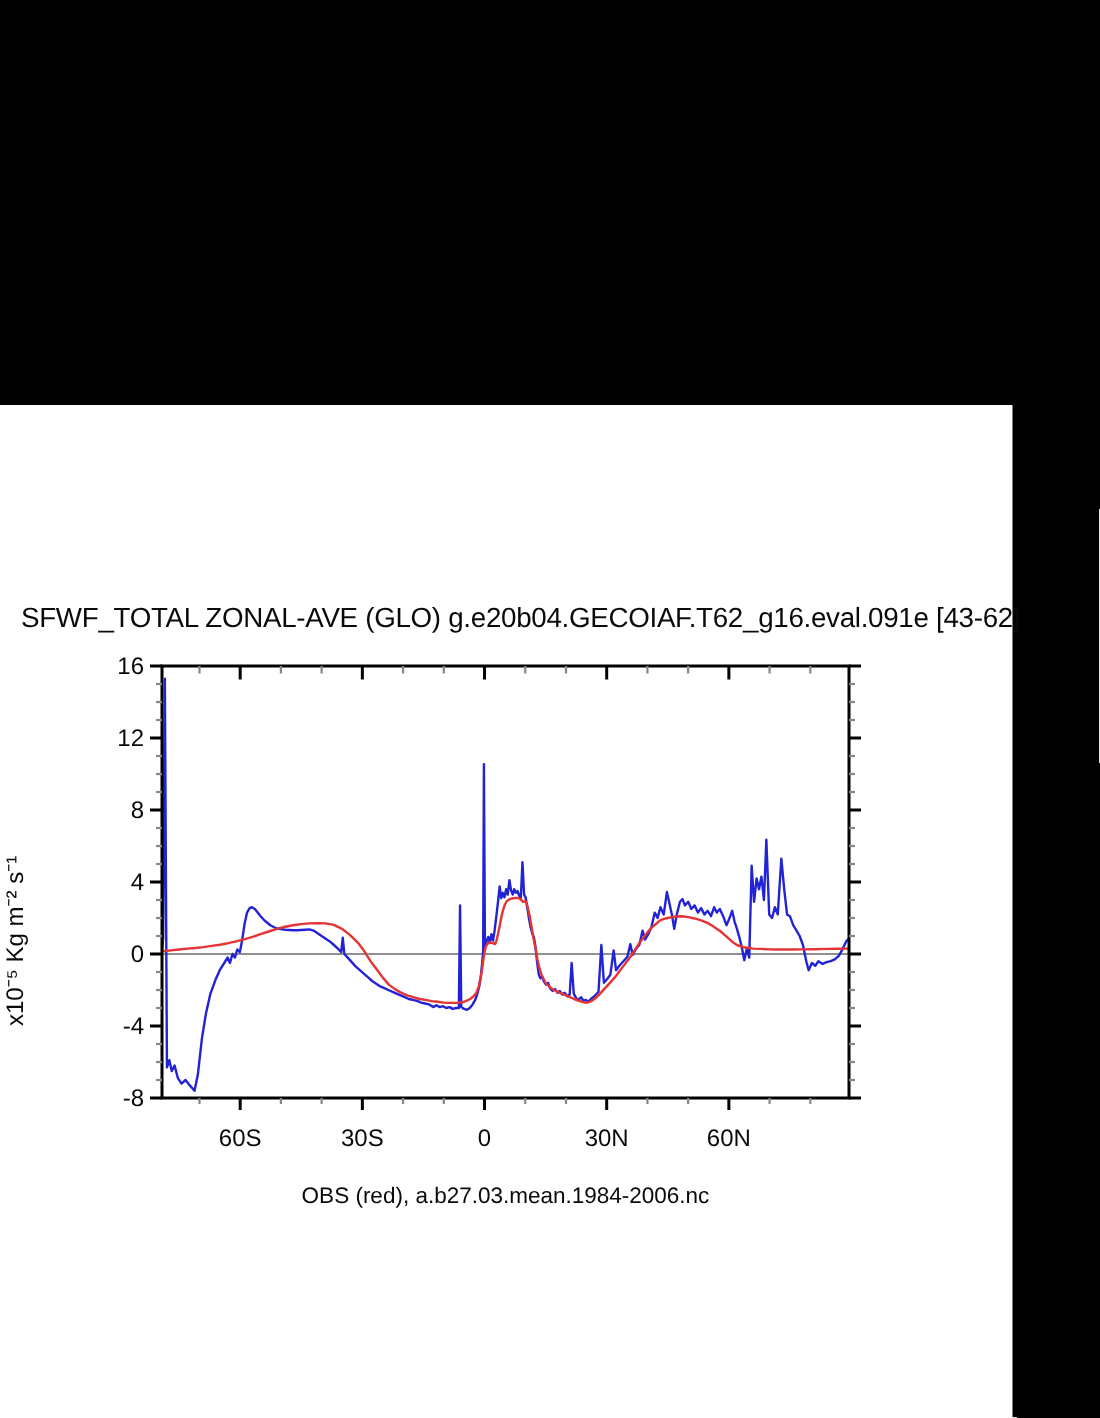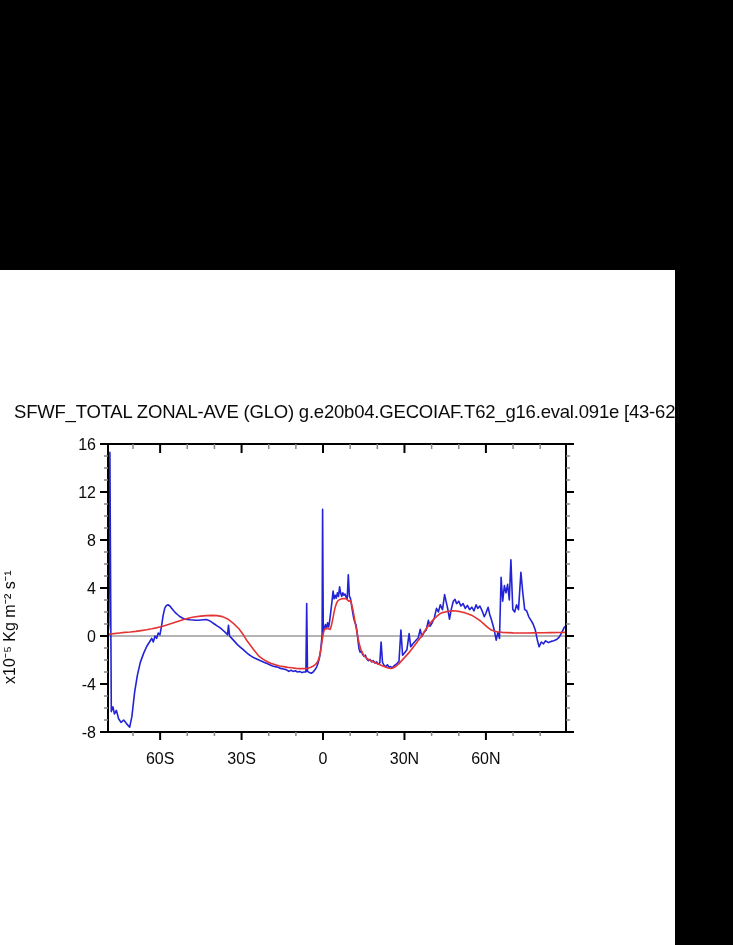--- a/index.html
+++ b/index.html
@@ -131,13 +131,14 @@
       <text x="96" y="497.5" text-anchor="end" font-size="16px" fill="#0a0a0a">12</text>
       <text x="96" y="545.5" text-anchor="end" font-size="16px" fill="#0a0a0a">8</text>
       <text x="96" y="593.5" text-anchor="end" font-size="16px" fill="#0a0a0a">4</text>
       <text x="96" y="641.5" text-anchor="end" font-size="16px" fill="#0a0a0a">0</text>
       <text x="96" y="689.5" text-anchor="end" font-size="16px" fill="#0a0a0a">-4</text>
       <text x="96" y="737.5" text-anchor="end" font-size="16px" fill="#0a0a0a">-8</text>
     </svg>
 
   <div id="y-axis-title">x10⁻⁵ Kg m⁻² s⁻¹</div>
 
+  <div id="caption">OBS (red), a.b27.03.mean.1984-2006.nc</div>
 </div>
 
 </body></html>

